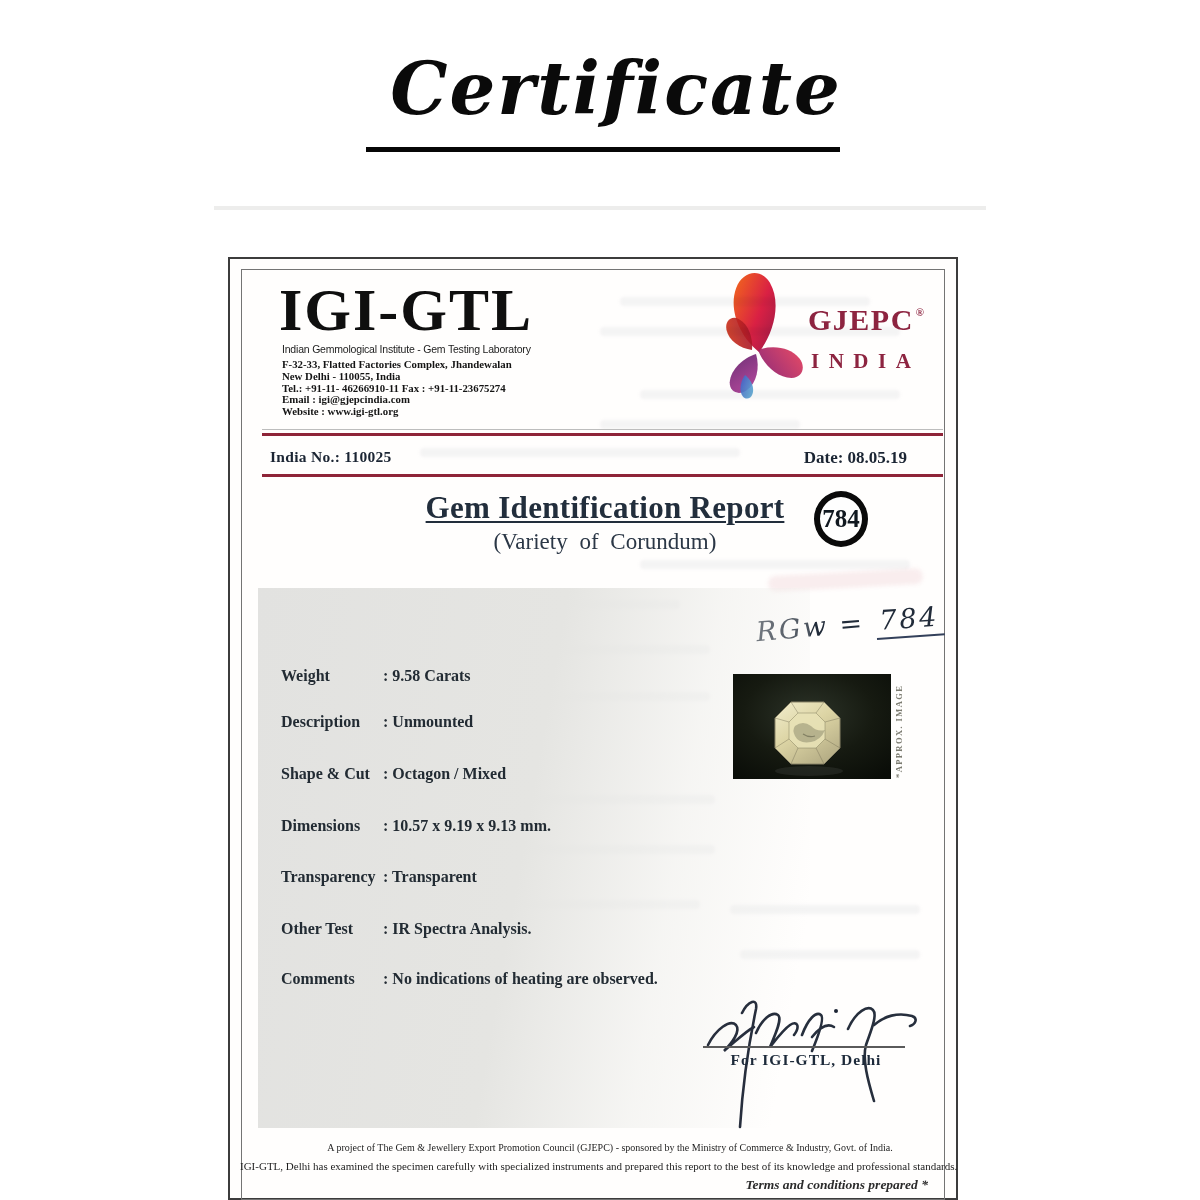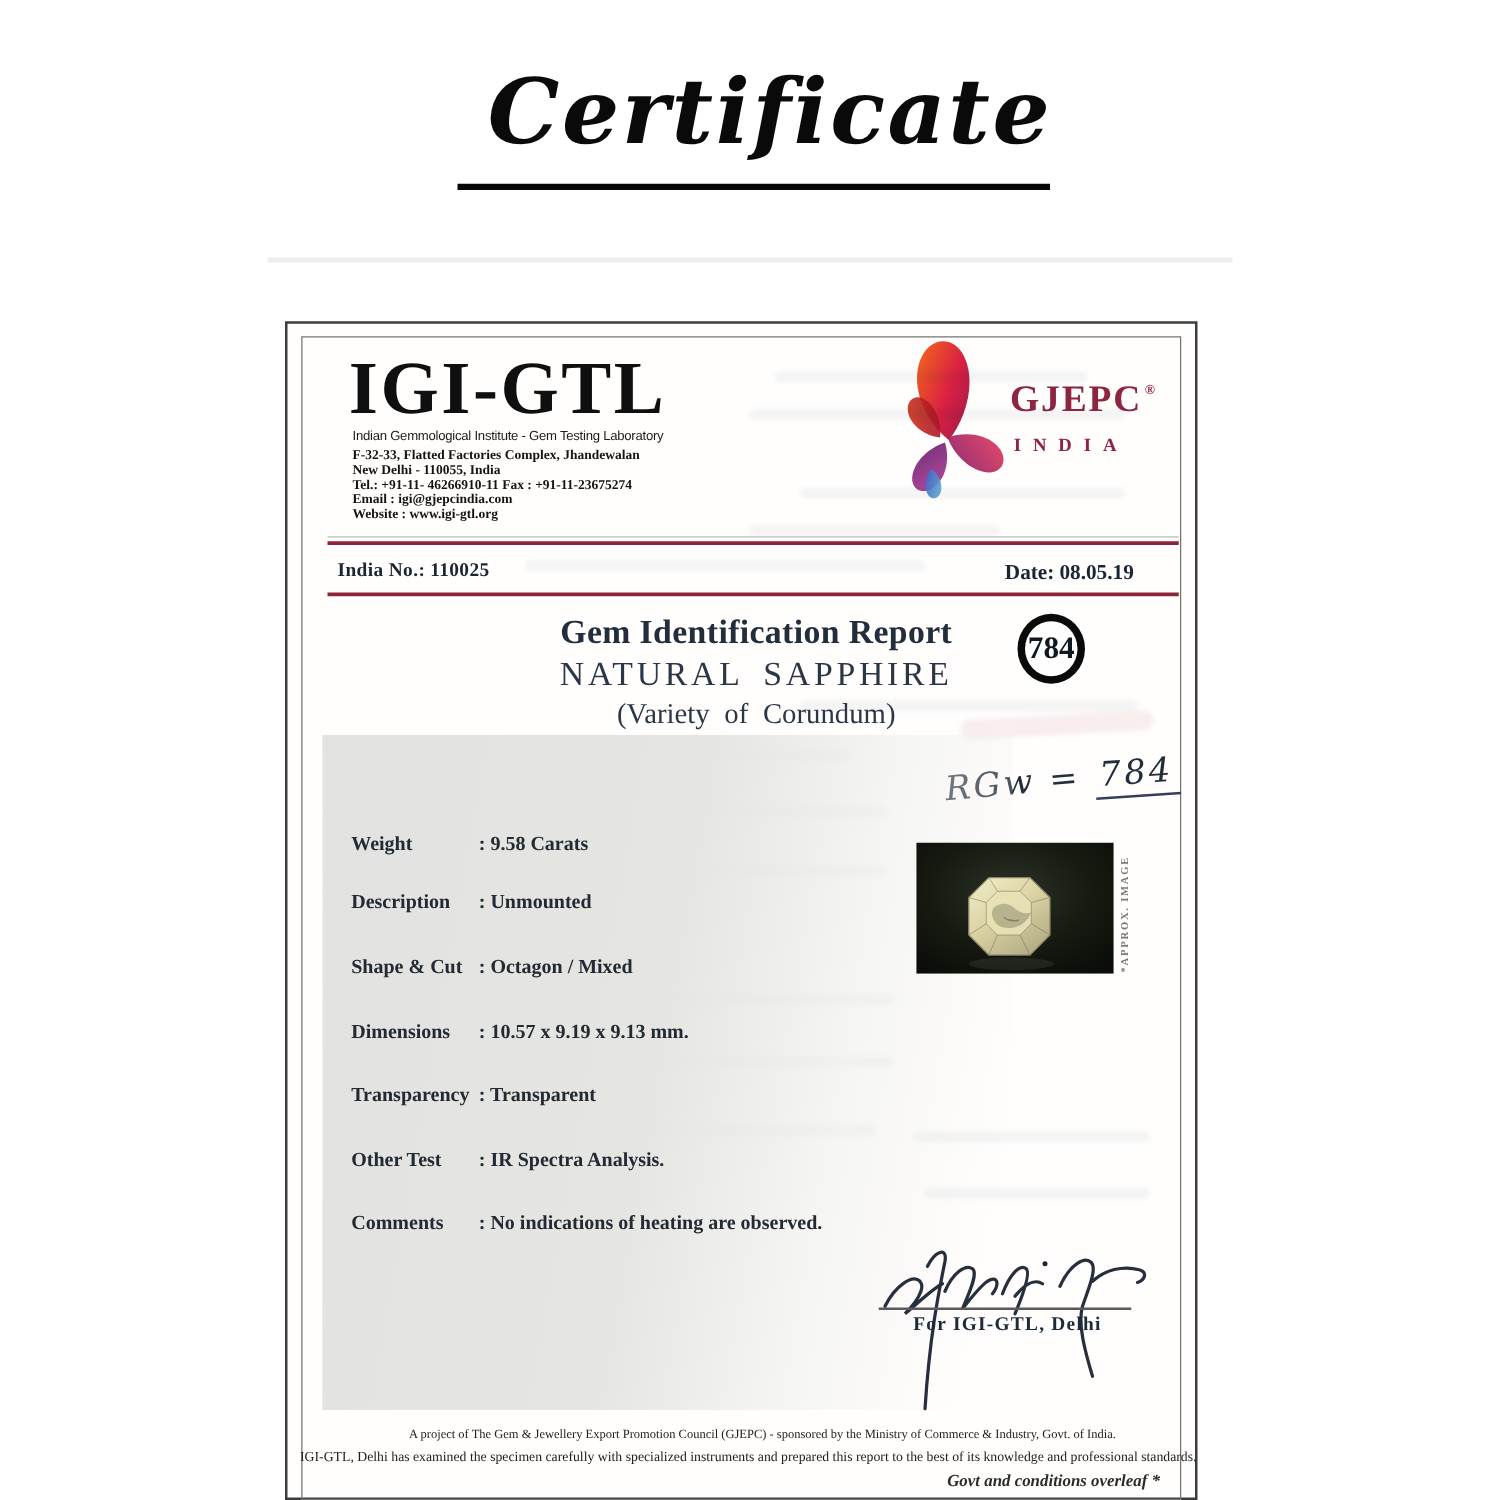--- a/index.html
+++ b/index.html
@@ -23,34 +23,34 @@
   
   .org-acronym{left:279px;top:276px;font-size:60px;font-weight:bold;letter-spacing:2px;color:#0f0f0f;}
   .org-subtitle{left:282px;top:343px;font-family:"Liberation Sans",sans-serif;font-size:10.5px;
     letter-spacing:-.2px;color:#1c1c1c;}
   .org-addr{left:282px;top:359px;font-size:10.8px;font-weight:bold;line-height:11.8px;color:#141414;}
 
   
   .brand-logo{left:712px;top:272px;width:100px;height:135px;}
   .brand-name{left:808px;top:303px;font-size:30px;font-weight:bold;color:#8d2440;letter-spacing:1.5px;}
   .brand-reg{font-size:11px;position:relative;top:-14px;left:2px;letter-spacing:0;}
-  .brand-country{left:811px;top:349px;font-size:15px;font-weight:bold;color:#8d2440;letter-spacing:9.5px;}
+  .brand-country{left:811px;top:349px;font-size:21px;font-weight:bold;color:#8d2440;letter-spacing:9.5px;}
 
   
   .rule-thin{left:262px;top:429px;width:681px;height:1px;background:#bdbdbd;}
   .rule{width:681px;height:3px;background:#8e2438;left:262px;}
   .r1{top:433px;} .r2{top:474px;}
   .report-no{left:270px;top:448px;font-size:15.5px;font-weight:bold;color:#1b2533;letter-spacing:.3px;}
   .report-no span{margin-right:4px;}
   .date-box{left:650px;top:448px;width:257px;text-align:right;font-size:17px;font-weight:bold;color:#1b2533;}
   .date-box span{margin-left:4px;}
 
   
   .headings{left:250px;top:490px;width:710px;text-align:center;color:#222e3c;}
-  .h-report{font-size:27px;font-weight:bold;text-decoration-thickness:2px;
+  .h-report{font-size:31px;font-weight:bold;text-decoration:underline;text-decoration-thickness:2px;
     text-underline-offset:3px;letter-spacing:.3px;}
   .h-gem{font-size:27px;letter-spacing:3px;word-spacing:7px;margin-top:3px;color:#2b3746;}
   .h-variety{font-size:23px;word-spacing:6px;margin-top:3px;color:#2b3746;}
 
   .seal{left:814px;top:491px;width:54px;height:56px;border:6px solid #0a0a0a;border-radius:50%;
     background:#fefefe;box-sizing:border-box;display:flex;align-items:center;justify-content:center;
     font-size:25px;font-weight:bold;color:#101820;}
 
   
   .handnote{left:756px;top:608px;font-family:"DejaVu Serif",serif;font-style:italic;font-size:27px;
@@ -169,21 +169,20 @@
   <div class="abs report-no">
     <span>India No.:</span><span>110025</span>
   </div>
   <div class="abs date-box">
     <span>Date:</span><span>08.05.19</span>
   </div>
   <div class="abs rule r2"></div>
 
   <div class="abs headings">
     <div class="h-report">Gem Identification Report</div>
-    <div class="h-gem">NATURAL SAPPHIRE</div>
     <div class="h-variety">(Variety of Corundum)</div>
   </div>
   <div class="abs seal">
     <span>784</span>
   </div>
 
   <div class="abs ghost-red"></div>
   <div class="abs handnote">
     <span>RGw =</span>
     <span class="hand-val">784</span>
@@ -264,15 +263,15 @@
       <path d="M158 34 C166 16 178 10 183 15 C188 20 180 38 176 50 C172 64 178 86 184 106"></path>
       <path d="M184 30 C194 21 208 17 222 21 C228 23 226 29 220 31"></path>
     </g>
     <circle cx="146" cy="16" r="2" fill="#1c2433"></circle>
   </svg>
   <div class="abs sig-rule"></div>
   <div class="abs sig-for">For IGI-GTL, Delhi</div>
 
   <div class="abs footer1">A project of The Gem &amp; Jewellery Export Promotion Council (GJEPC) - sponsored by the Ministry of Commerce &amp; Industry, Govt. of India.</div>
   <div class="abs footer2">IGI-GTL, Delhi has examined the specimen carefully with specialized instruments and prepared this report to the best of its knowledge and professional standards.</div>
-  <div class="abs terms">Govt and conditions overleaf *</div>
+  <div class="abs terms">Terms and conditions prepared *</div>
 
 </div>
 
 </body></html>

